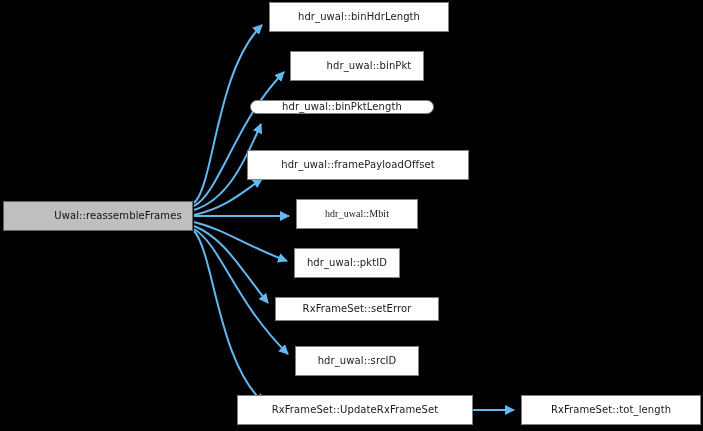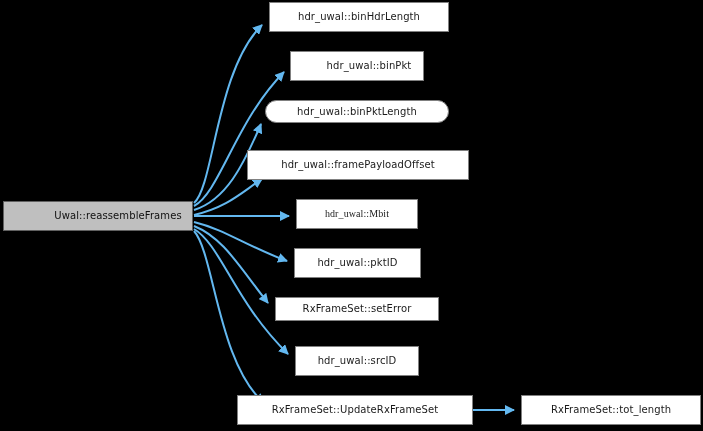--- a/index.html
+++ b/index.html
@@ -74,30 +74,30 @@
   <div id="nodes">
       <div class="node root" style="left: 3px; top: 201px; width: 190px; height: 30px; padding-left: 40px;">
         <span class="node-label">Uwal::reassembleFrames</span>
       </div>
       <div class="node" style="left: 269px; top: 2px; width: 180px; height: 30px;">
         <span class="node-label">hdr_uwal::binHdrLength</span>
       </div>
       <div class="node" style="left: 290px; top: 51px; width: 134px; height: 30px; padding-left: 24px;">
         <span class="node-label">hdr_uwal::binPkt</span>
       </div>
-      <div class="node" style="left: 265px; top: 100px; width: 184px; height: 23px; border-radius: 13px;">
+      <div class="node" style="left: 250px; top: 100px; width: 184px; height: 14px; border-radius: 13px;">
         <span class="node-label">hdr_uwal::binPktLength</span>
       </div>
       <div class="node" style="left: 247px; top: 150px; width: 222px; height: 30px;">
         <span class="node-label">hdr_uwal::framePayloadOffset</span>
       </div>
       <div class="node" style="left: 296px; top: 199px; width: 122px; height: 30px; font-family: Liberation Serif, serif;">
         <span class="node-label">hdr_uwal::Mbit</span>
       </div>
-      <div class="node" style="left: 294px; top: 248px; width: 127px; height: 30px;">
+      <div class="node" style="left: 294px; top: 248px; width: 106px; height: 30px;">
         <span class="node-label">hdr_uwal::pktID</span>
       </div>
       <div class="node" style="left: 275px; top: 297px; width: 164px; height: 24px;">
         <span class="node-label">RxFrameSet::setError</span>
       </div>
       <div class="node" style="left: 295px; top: 346px; width: 124px; height: 30px;">
         <span class="node-label">hdr_uwal::srcID</span>
       </div>
       <div class="node" style="left: 237px; top: 395px; width: 236px; height: 30px;">
         <span class="node-label">RxFrameSet::UpdateRxFrameSet</span>

